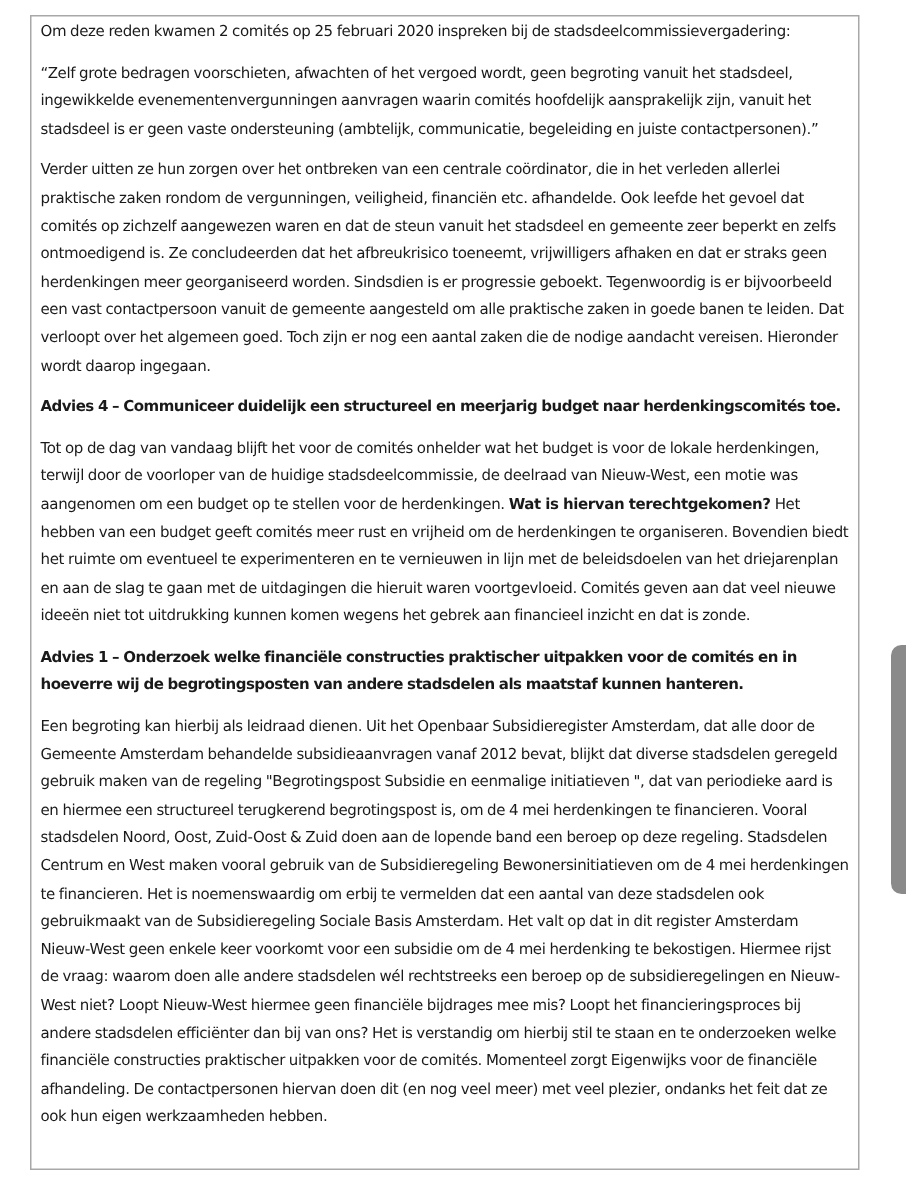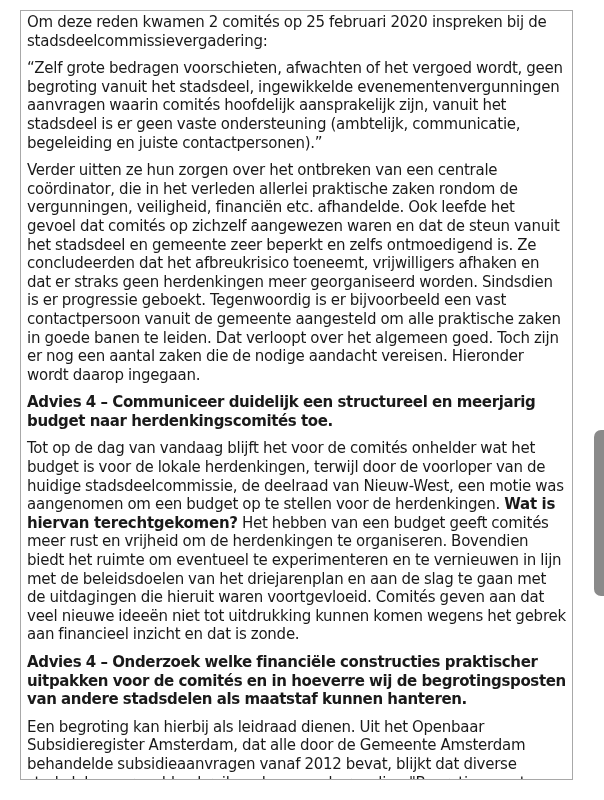--- a/index.html
+++ b/index.html
@@ -6,37 +6,37 @@
     body {
       width: 604px; height: 800px; background: #ffffff; position: relative; overflow: hidden;
       font-family: "DejaVu Sans", sans-serif; color: #1a1a1a;
     }
     .doc-box {
       position: absolute; left: 20px; top: 10px; width: 553px; height: 770px;
       border: 1px solid #a8a8a8; box-sizing: border-box; overflow: hidden;
       padding: 2px 6px 0 6px;
     }
     p {
-      margin: 0 0 9px 0; font-size: 15px; line-height: 18.6px; letter-spacing: -0.25px;
+      margin: 0 0 9px 0; font-size: 10px; line-height: 18.6px; letter-spacing: -0.25px;
       word-spacing: -0.3px;
     }
     p.heading { font-weight: bold; letter-spacing: -0.35px; }
     b { font-weight: bold; }
     .scrollbar {
       position: absolute; left: 594px; top: 430px; width: 14px; height: 166px;
       background: #8a8a8a; border-radius: 7px 0 0 7px;
     }
   </style>
 </head>
 <body>
 
 <div class="doc-box">
   <p>Om deze reden kwamen 2 comités op 25 februari 2020 inspreken bij de stadsdeelcommissievergadering:</p>
   <p>“Zelf grote bedragen voorschieten, afwachten of het vergoed wordt, geen begroting vanuit het stadsdeel, ingewikkelde evenementenvergunningen aanvragen waarin comités hoofdelijk aansprakelijk zijn, vanuit het stadsdeel is er geen vaste ondersteuning (ambtelijk, communicatie, begeleiding en juiste contactpersonen).”</p>
   <p>Verder uitten ze hun zorgen over het ontbreken van een centrale coördinator, die in het verleden allerlei praktische zaken rondom de vergunningen, veiligheid, financiën etc. afhandelde. Ook leefde het gevoel dat comités op zichzelf aangewezen waren en dat de steun vanuit het stadsdeel en gemeente zeer beperkt en zelfs ontmoedigend is. Ze concludeerden dat het afbreukrisico toeneemt, vrijwilligers afhaken en dat er straks geen herdenkingen meer georganiseerd worden. Sindsdien is er progressie geboekt. Tegenwoordig is er bijvoorbeeld een vast contactpersoon vanuit de gemeente aangesteld om alle praktische zaken in goede banen te leiden. Dat verloopt over het algemeen goed. Toch zijn er nog een aantal zaken die de nodige aandacht vereisen. Hieronder wordt daarop ingegaan.</p>
   <p class="heading">Advies 4 – Communiceer duidelijk een structureel en meerjarig budget naar herdenkingscomités toe.</p>
   <p><span>Tot op de dag van vandaag blijft het voor de comités onhelder wat het budget is voor de lokale herdenkingen, terwijl door de voorloper van de huidige stadsdeelcommissie, de deelraad van Nieuw-West, een motie was aangenomen om een budget op te stellen voor de herdenkingen. </span><b>Wat is hiervan terechtgekomen?</b><span> Het hebben van een budget geeft comités meer rust en vrijheid om de herdenkingen te organiseren. Bovendien biedt het ruimte om eventueel te experimenteren en te vernieuwen in lijn met de beleidsdoelen van het driejarenplan en aan de slag te gaan met de uitdagingen die hieruit waren voortgevloeid. Comités geven aan dat veel nieuwe ideeën niet tot uitdrukking kunnen komen wegens het gebrek aan financieel inzicht en dat is zonde.</span></p>
-  <p class="heading">Advies 4 – Onderzoek welke financiële constructies praktischer uitpakken voor de comités en in hoeverre wij de begrotingsposten van andere stadsdelen als maatstaf kunnen hanteren.</p>
+  <p class="heading">Advies 1 – Onderzoek welke financiële constructies praktischer uitpakken voor de comités en in hoeverre wij de begrotingsposten van andere stadsdelen als maatstaf kunnen hanteren.</p>
   <p>Een begroting kan hierbij als leidraad dienen. Uit het Openbaar Subsidieregister Amsterdam, dat alle door de Gemeente Amsterdam behandelde subsidieaanvragen vanaf 2012 bevat, blijkt dat diverse stadsdelen geregeld gebruik maken van de regeling "Begrotingspost Subsidie en eenmalige initiatieven ", dat van periodieke aard is en hiermee een structureel terugkerend begrotingspost is, om de 4 mei herdenkingen te financieren. Vooral stadsdelen Noord, Oost, Zuid-Oost &amp; Zuid doen aan de lopende band een beroep op deze regeling. Stadsdelen Centrum en West maken vooral gebruik van de Subsidieregeling Bewonersinitiatieven om de 4 mei herdenkingen te financieren. Het is noemenswaardig om erbij te vermelden dat een aantal van deze stadsdelen ook gebruikmaakt van de Subsidieregeling Sociale Basis Amsterdam. Het valt op dat in dit register Amsterdam Nieuw-West geen enkele keer voorkomt voor een subsidie om de 4 mei herdenking te bekostigen. Hiermee rijst de vraag: waarom doen alle andere stadsdelen wél rechtstreeks een beroep op de subsidieregelingen en Nieuw-West niet? Loopt Nieuw-West hiermee geen financiële bijdrages mee mis? Loopt het financieringsproces bij andere stadsdelen efficiënter dan bij van ons? Het is verstandig om hierbij stil te staan en te onderzoeken welke financiële constructies praktischer uitpakken voor de comités. Momenteel zorgt Eigenwijks voor de financiële afhandeling. De contactpersonen hiervan doen dit (en nog veel meer) met veel plezier, ondanks het feit dat ze ook hun eigen werkzaamheden hebben.</p>
 
 </div>
 
 <div class="scrollbar"></div>
 
 </body></html>

